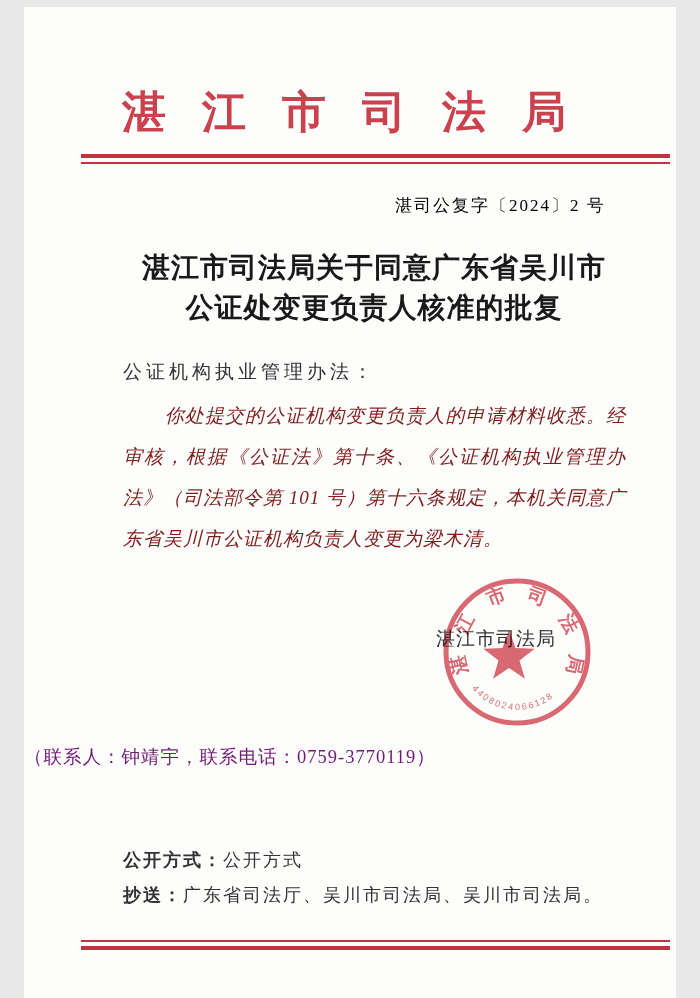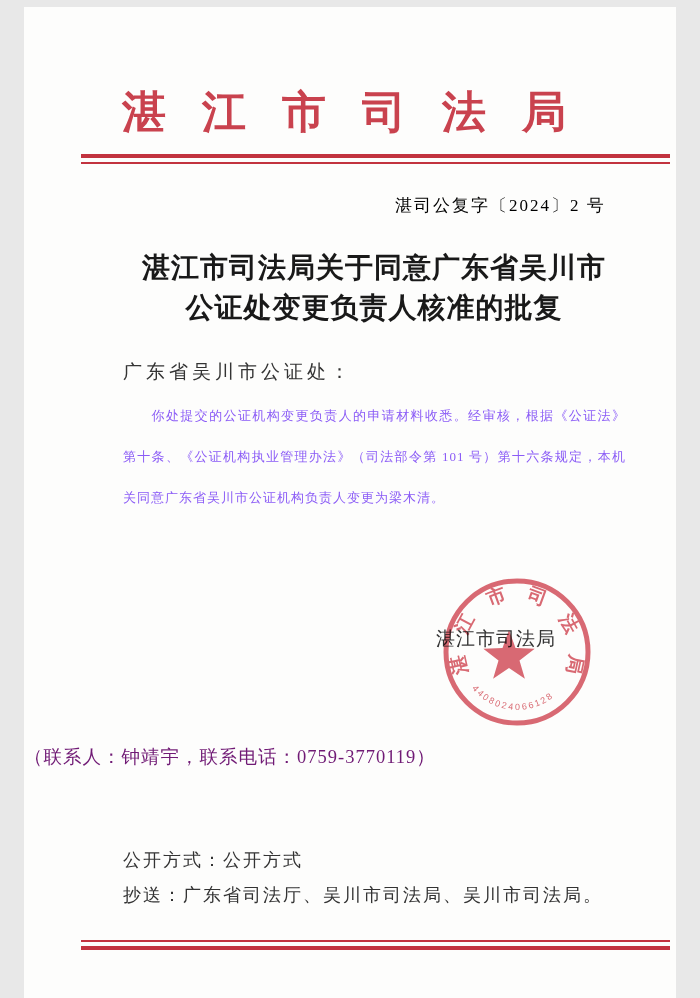--- a/index.html
+++ b/index.html
@@ -31,22 +31,22 @@
     text-align:center;font-size:28px;font-weight:700;
     line-height:40px;color:#191919;letter-spacing:1px;
   }
   
   .salutation{
     position:absolute;left:99px;top:352px;
     font-size:19px;letter-spacing:4px;color:#333;white-space:nowrap;
   }
   .body-paragraph{
     position:absolute;left:99px;top:388px;width:503px;
-    font-size:13px;line-height:41px;letter-spacing:1px;
-    text-indent:2.2em;text-align:justify;color:#8b5cf6;
+    font-size:19px;line-height:41px;letter-spacing:1px;
+    text-indent:2.2em;text-align:justify;color:#7f1d1d;font-style:italic;
   }
   
   .sig-agency{
     position:absolute;left:412px;top:619px;
     font-size:19px;letter-spacing:1px;color:#333;white-space:nowrap;
   }
   .sig-date{
     position:absolute;left:389px;top:661px;
     font-size:19px;letter-spacing:1px;color:#333;white-space:nowrap;
   }
@@ -60,42 +60,42 @@
     font-size:18.5px;letter-spacing:1px;color:#701a75;
   }
   
   .footer-line{
     position:absolute;left:99px;font-size:18px;color:#333;white-space:nowrap;
   }
   .footer-disclosure{top:841px;}
   .footer-cc{top:876px;}
   .footer-label{
     font-family:"Liberation Sans","DejaVu Sans",sans-serif;
-    font-weight:400;letter-spacing:2px;
+    font-weight:700;letter-spacing:2px;
   }
   .footer-value{letter-spacing:2px;}
 </style>
 </head>
 <body>
 
 <div class="page">
 
   <div class="agency-head" style="color:#c9424e;">湛江市司法局</div>
 
   <div class="rule rule-top-thick" style="background:#c2333f;"></div>
   <div class="rule rule-top-thin" style="background:#c2333f;"></div>
 
   <div class="doc-number">湛司公复字〔2024〕2 号</div>
 
   <div class="doc-title">
     <div>湛江市司法局关于同意广东省吴川市</div>
     <div>公证处变更负责人核准的批复</div>
   </div>
 
-  <div class="salutation">广东省吴川市公证处：</div>
+  <div class="salutation">公证机构执业管理办法：</div>
 
   <div class="body-paragraph">你处提交的公证机构变更负责人的申请材料收悉。经审核，根据《公证法》第十条、《公证机构执业管理办法》（司法部令第 101 号）第十六条规定，本机关同意广东省吴川市公证机构负责人变更为梁木清。</div>
 
   <div class="sig-agency">湛江市司法局</div>
 
   <svg class="seal" viewBox="0 0 158 158" xmlns="http://www.w3.org/2000/svg">
     <defs>
       <path id="seal-text-arc" d="M 31,101.4 A 53,53 0 1 1 127,101.4" fill="none"></path>
       <path id="seal-code-arc" d="M 31.5,112.3 A 58,58 0 0 0 126.5,112.3" fill="none"></path>
     </defs>

